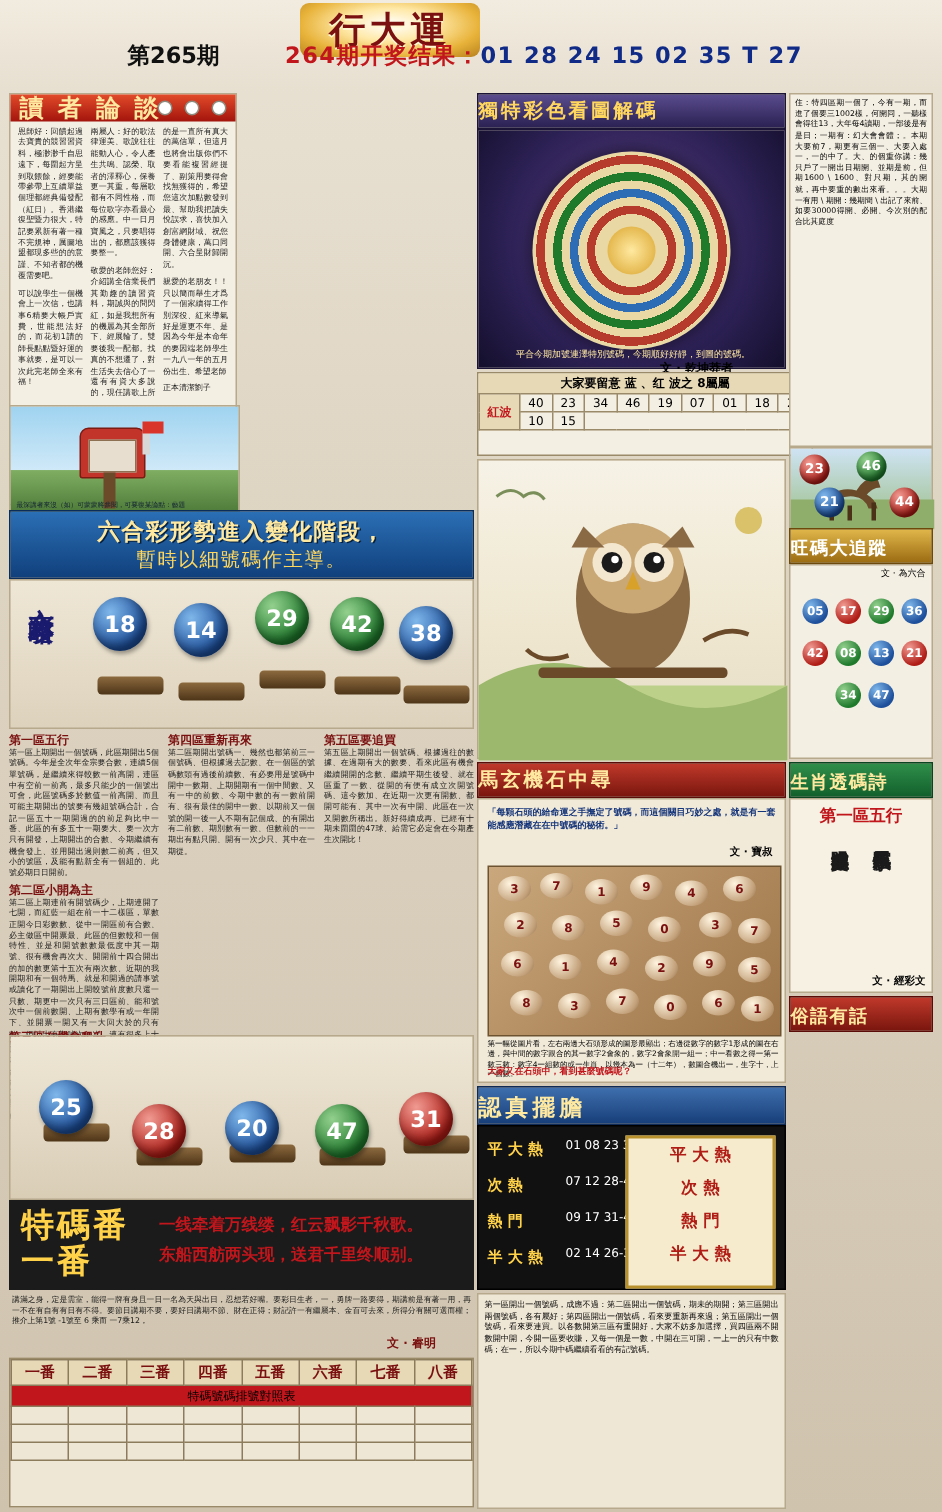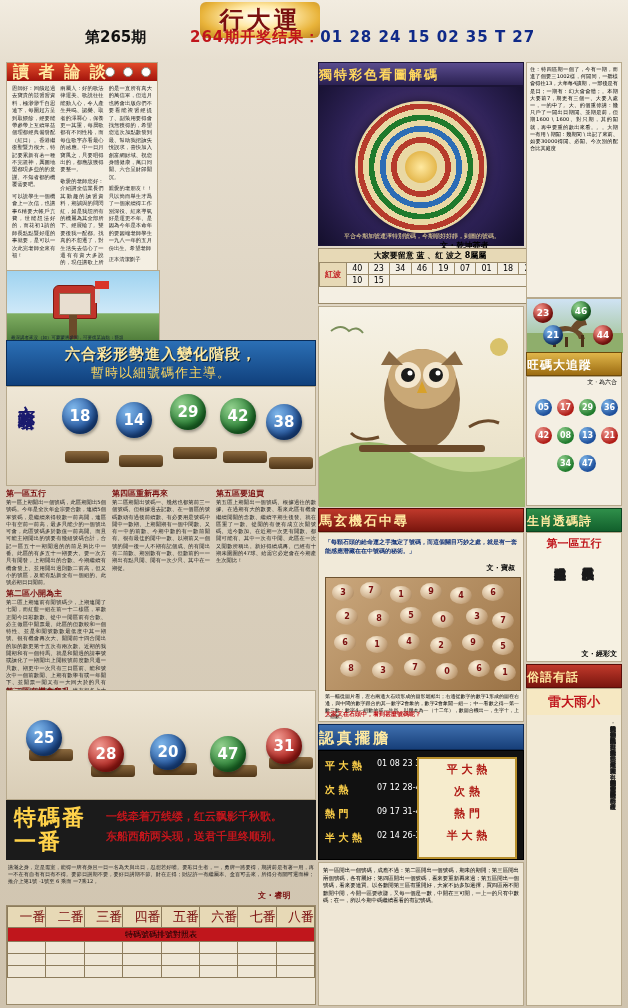--- a/index.html
+++ b/index.html
@@ -74,21 +74,21 @@
   .ballwrap2{left:6px;top:690px;width:310px;height:110px;
      background:linear-gradient(180deg,#efe7d6,#d9cdb6);border:1px solid #b7a98c;}
   
   .special{left:6px;top:800px;width:310px;height:60px;background:#1b1b1b;}
   .sp-t{color:#ffd24a;font-size:22px;font-weight:bold;letter-spacing:2px;}
   .poem{color:#c0161c;font-size:11px;font-weight:bold;line-height:17px;}
   
   .btable{left:6px;top:905px;width:310px;height:100px;background:#efe7d6;border:1px solid #9a8a6a;}
   .tbl{border-collapse:collapse;width:100%;font-size:8px;}
   .tbl td{border:1px solid #8d7c5c;text-align:center;padding:1px 0;}
-  .hdrow td{background:#e7d9b6;font-weight:normal;color:#7a1010;font-size:13px;text-align:right;}
+  .hdrow td{background:#e7d9b6;font-weight:bold;color:#7a1010;font-size:10px;}
   
   .mid-banner{left:318px;top:62px;width:206px;height:24px;
      background:linear-gradient(180deg,#5a4c8e,#2b2152);border:1px solid #1b1436;}
   .mid-banner span{color:#ffd75e;font-size:13px;font-weight:bold;line-height:24px;letter-spacing:2px;}
   .wheel{left:318px;top:86px;width:206px;height:160px;
      background:radial-gradient(circle at 50% 45%,#6a4a92 0%,#2e2257 60%,#140f2c 100%);
      border:1px solid #1b1436;}
   .wheel-disc{position:absolute;left:36px;top:14px;width:132px;height:132px;border-radius:50%;
      background:
        radial-gradient(circle at 50% 50%, #e9d8a4 0 26%, #b63b2c 26% 32%, #e9d8a4 32% 38%,
@@ -460,20 +460,14 @@
     <div style="display:flex;justify-content:center;gap:8px;padding-top:4px">
       <div class="poemv">虛眼感餐文浮禮</div>
       <div class="poemv">眼疾恩風手快露</div>
     </div>
     <div style="position:absolute;right:4px;bottom:2px;font-size:7px;font-weight:bold">文 · 經彩文</div>
   </div>
 
   <div class="blk r4">
     <span>俗語有話</span>
   </div>
-  <div class="blk r4body">
-    <div style="text-align:center;font-size:13px;font-weight:bold;color:#c0161c;padding:4px 0;background:#f6e8c2">雷大雨小</div>
-    <div style="padding:6px 4px;display:flex;justify-content:flex-end">
-      <div class="rvcol">此語是說有的聲勢很大，但實際的行動卻很小。比喻做事的人只是說說而已，沒有實際行動。常常用來形容一些人光說不練，雷聲大雨點小，做起事來虎頭蛇尾。做人要腳踏實地，言出必行，才能得到別人的信任與尊重。今期大家要留意這個道理，投注時不要只看表面的聲勢，而要細心分析，才能有所收穫。</div>
-    </div>
-  </div>
 
 </div>
 
 </body></html>

